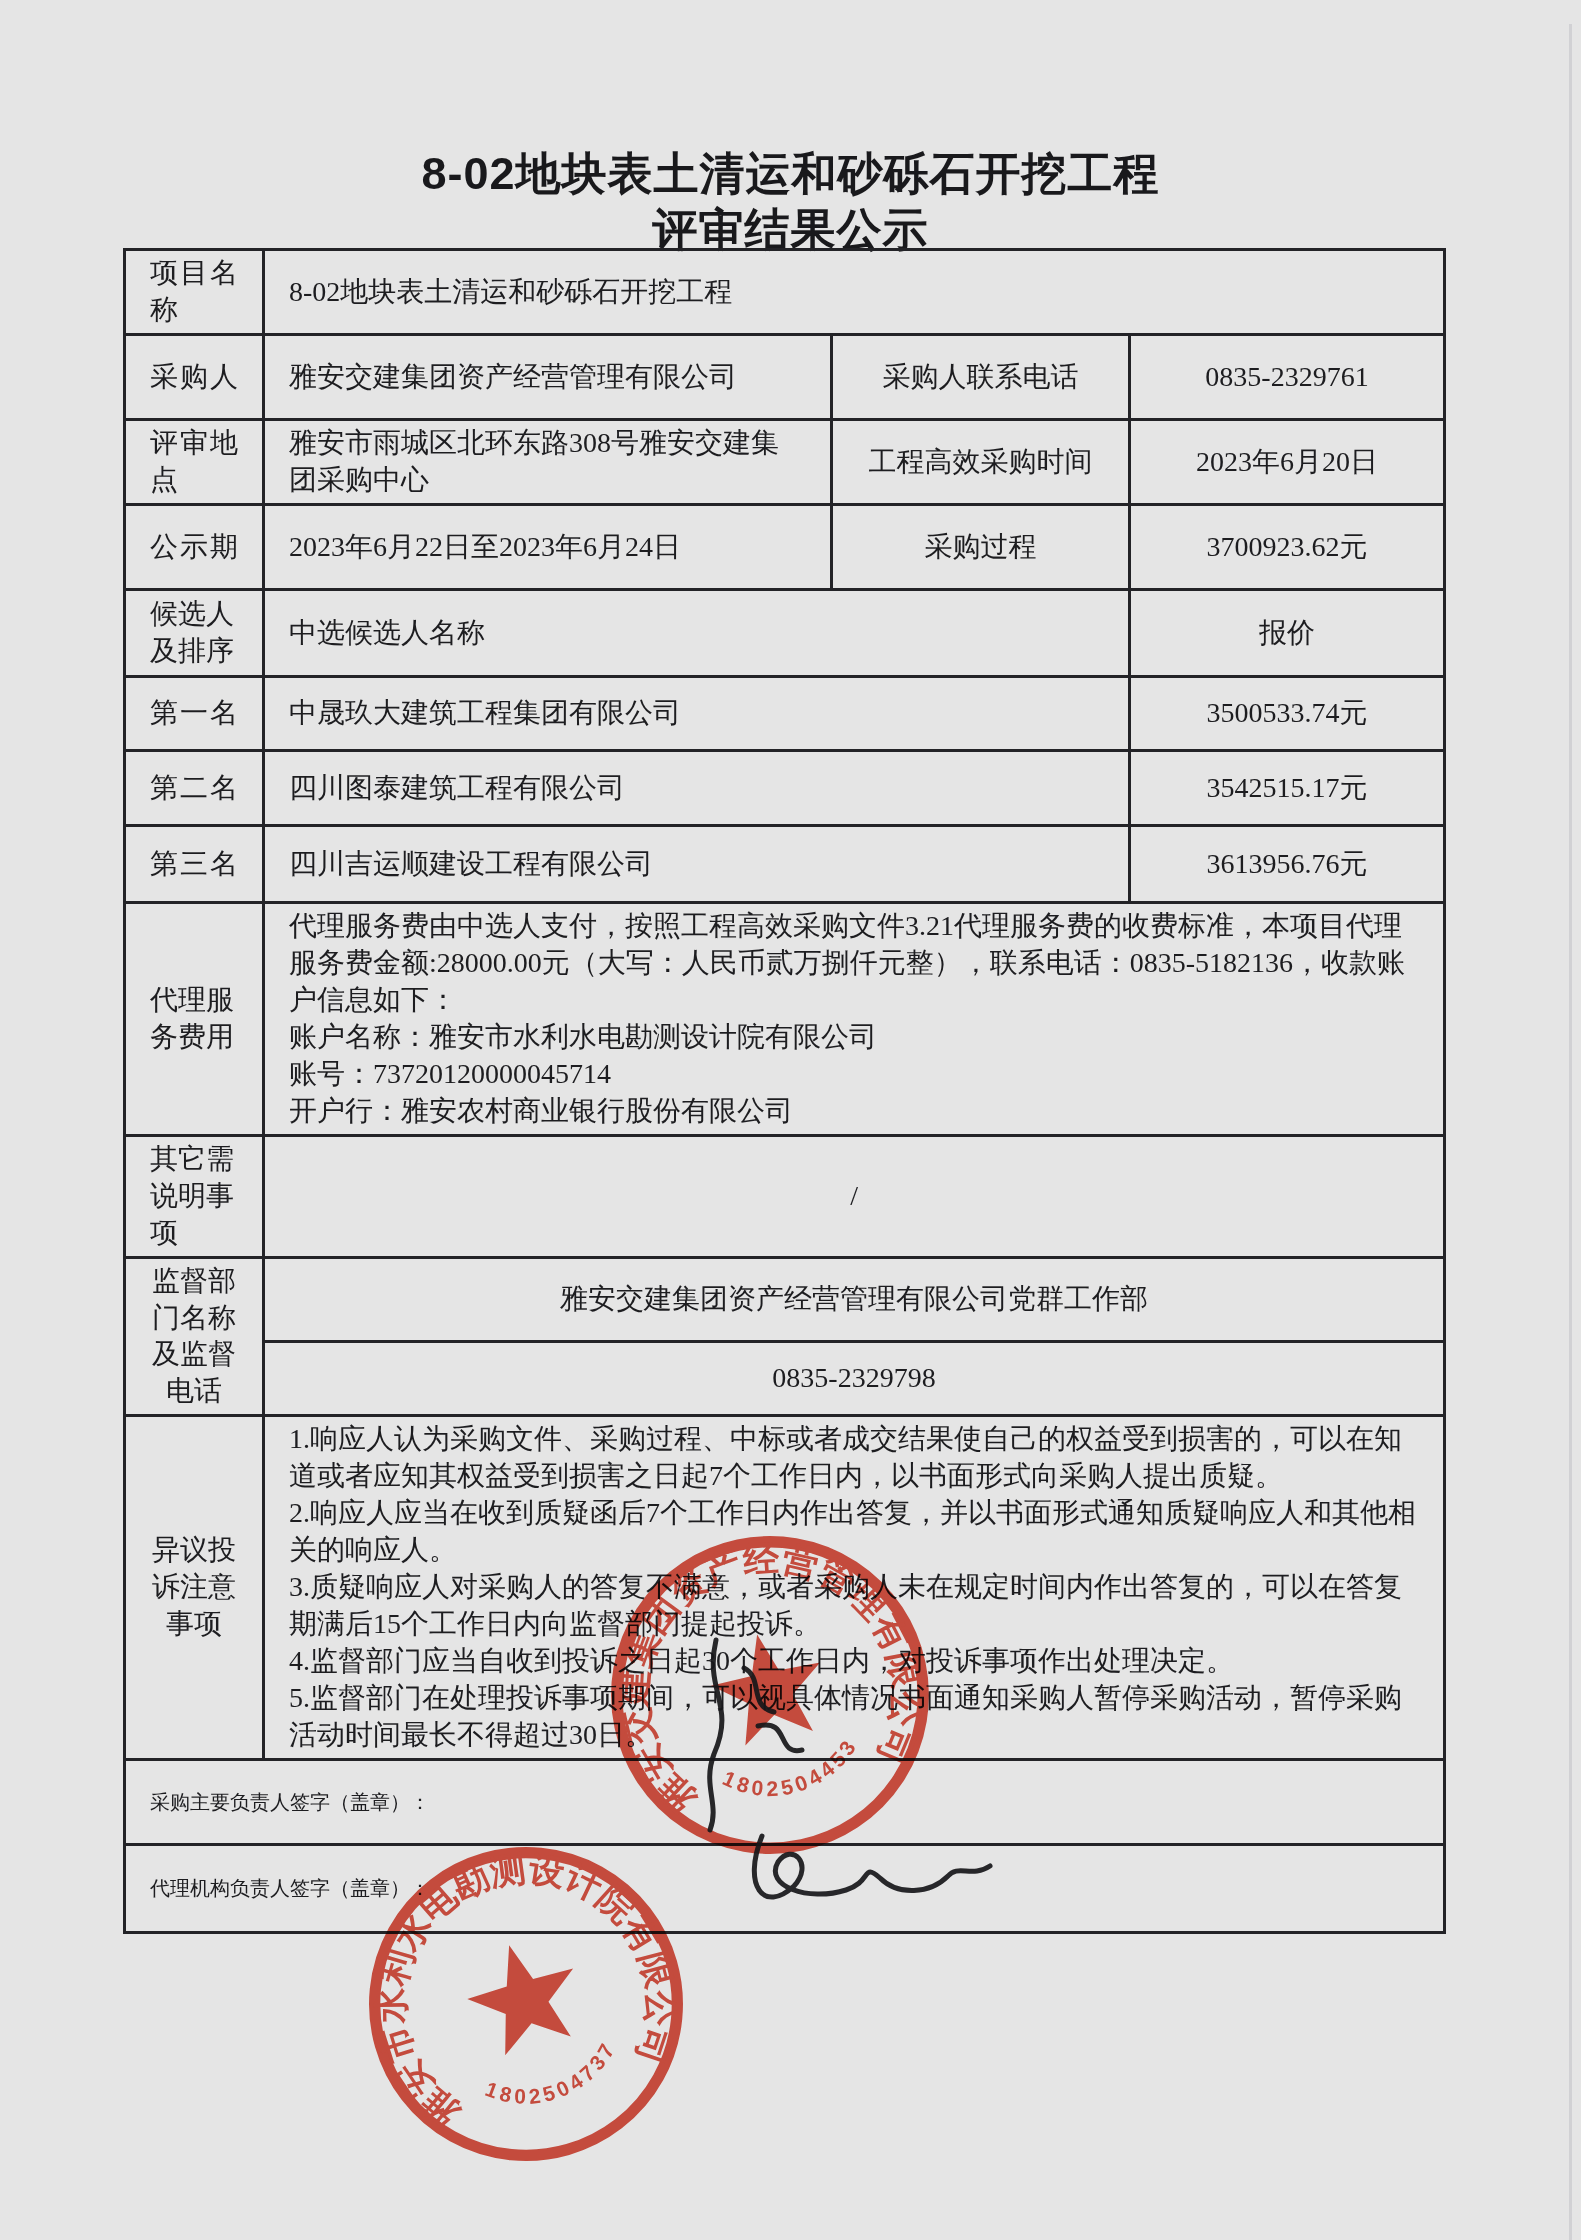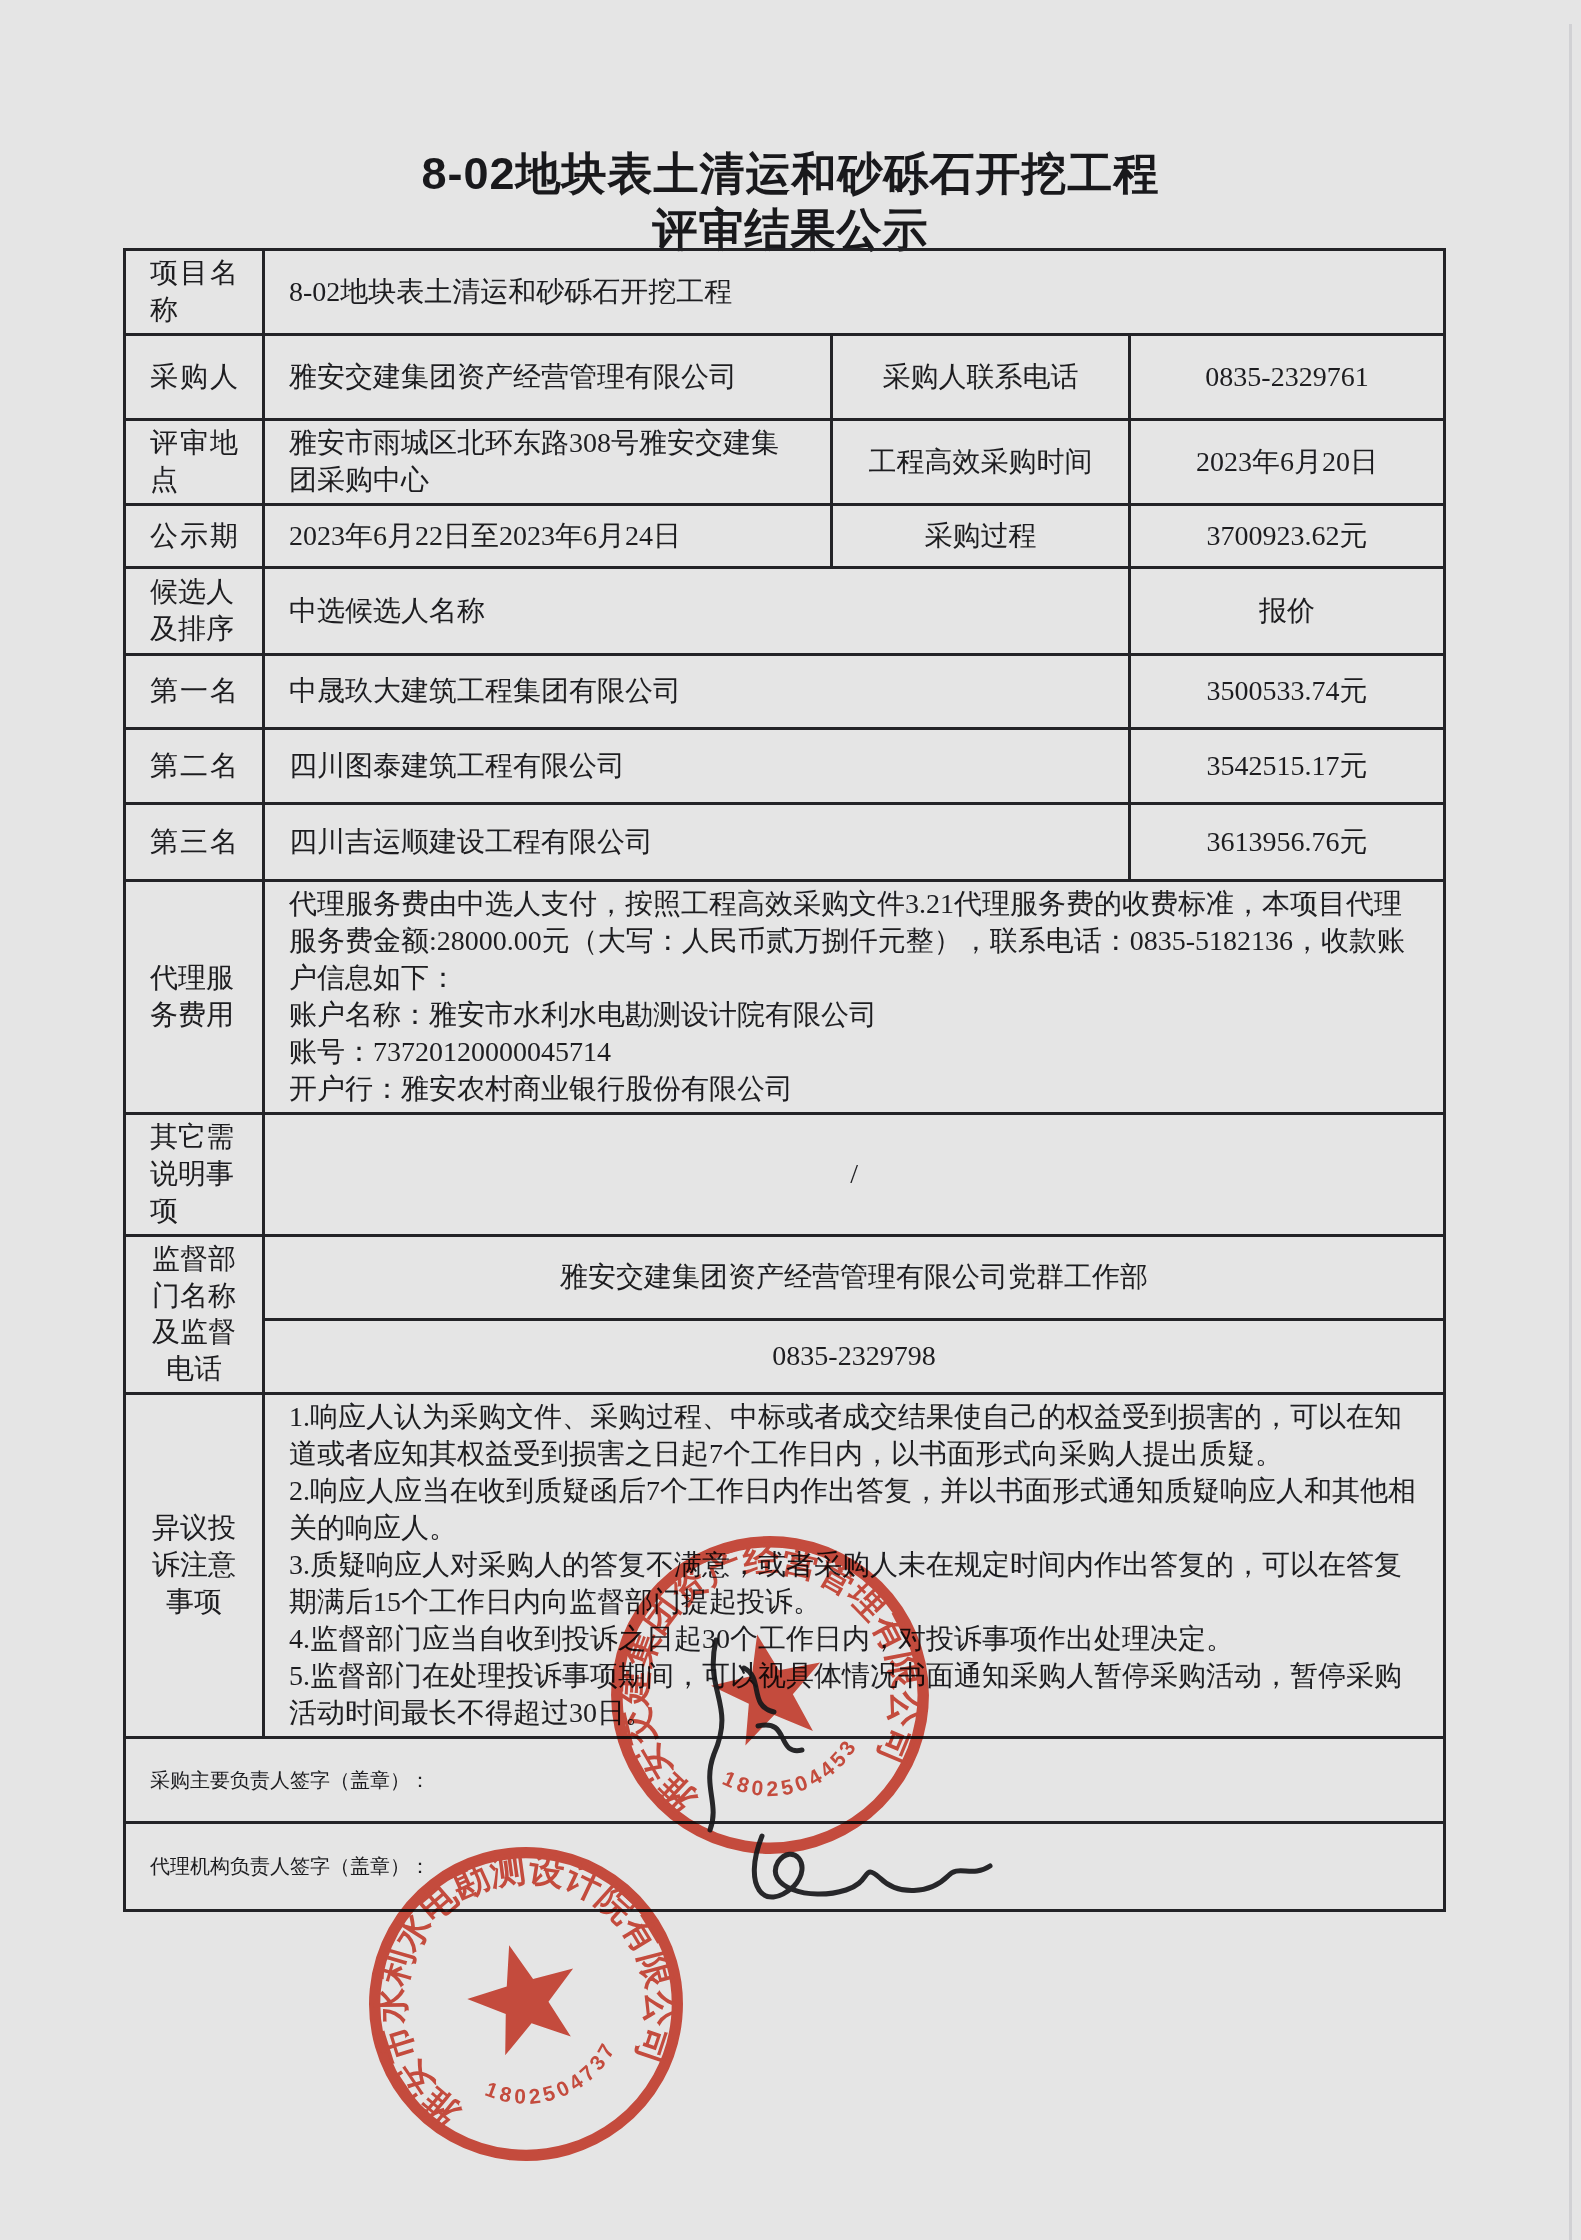--- a/index.html
+++ b/index.html
@@ -90,21 +90,21 @@
       <td class="ctr">0835-2329761</td>
     </tr>
 
     <tr style="height:85px">
       <td class="lbl spread">评审地点</td>
       <td>雅安市雨城区北环东路308号雅安交建集团采购中心</td>
       <td class="ctr">工程高效采购时间</td>
       <td class="ctr">2023年6月20日</td>
     </tr>
 
-    <tr style="height:63px">
+    <tr style="height:85px">
       <td class="lbl spread">公示期</td>
       <td>2023年6月22日至2023年6月24日</td>
       <td class="ctr">采购过程</td>
       <td class="ctr">3700923.62元</td>
     </tr>
 
     <tr style="height:87px">
       <td class="lbl">候选人及排序</td>
       <td colspan="2">中选候选人名称</td>
       <td class="ctr">报价</td>

